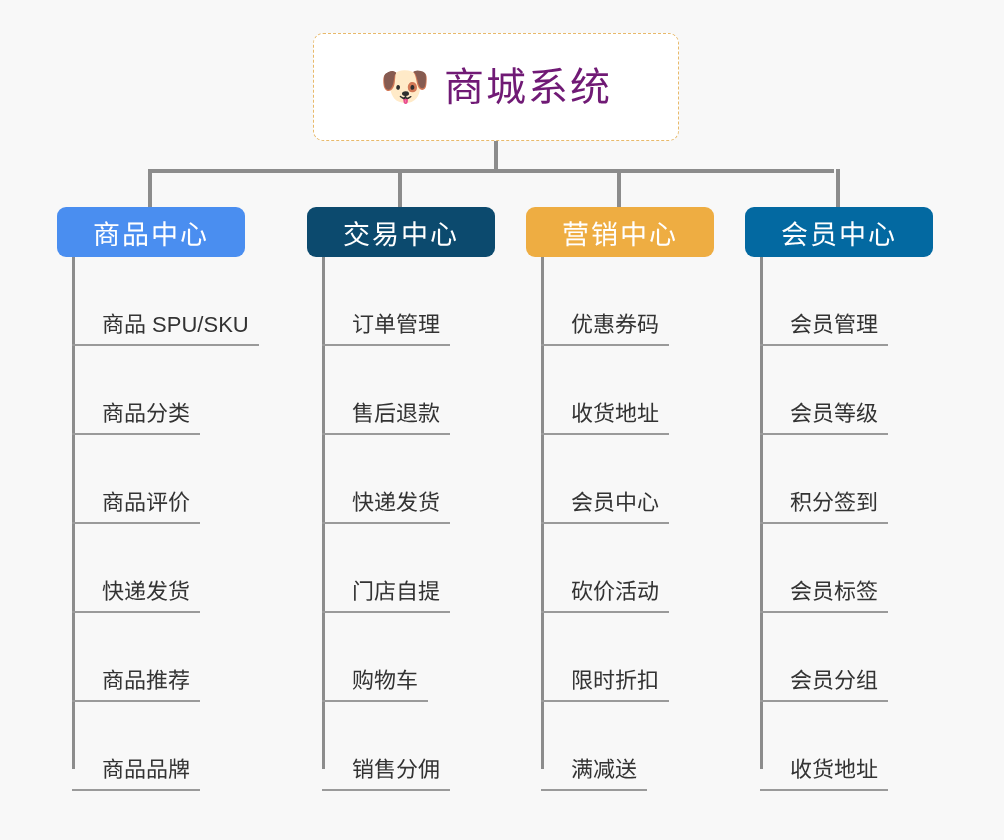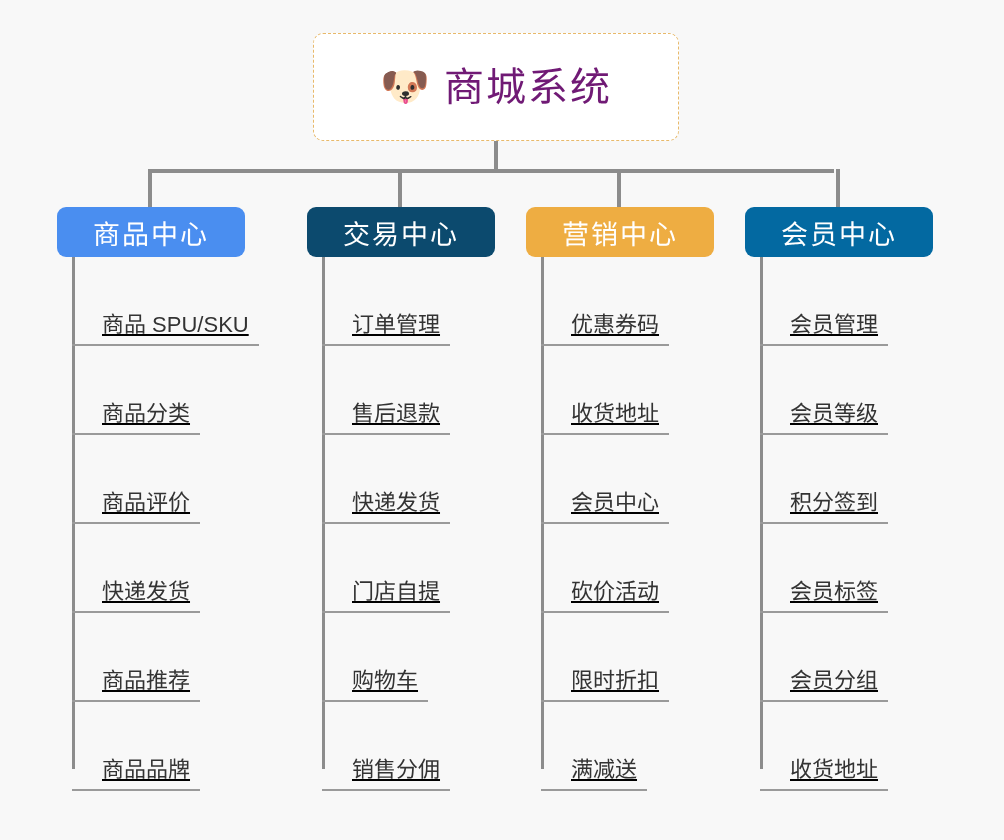--- a/index.html
+++ b/index.html
@@ -93,21 +93,20 @@
     letter-spacing: 2px;
     box-sizing: border-box;
   }
 
   
   .leaf-list {
     position: relative;
     margin-top: 0;
     padding-left: 0;
     list-style: none;
-    text-decoration: underline;
   }
   .leaf-trunk {
     position: absolute;
     left: 15px;
     top: 0;
     width: 3px;
     background: #8c8c8c;
   }
   .leaf-item {
     position: relative;

